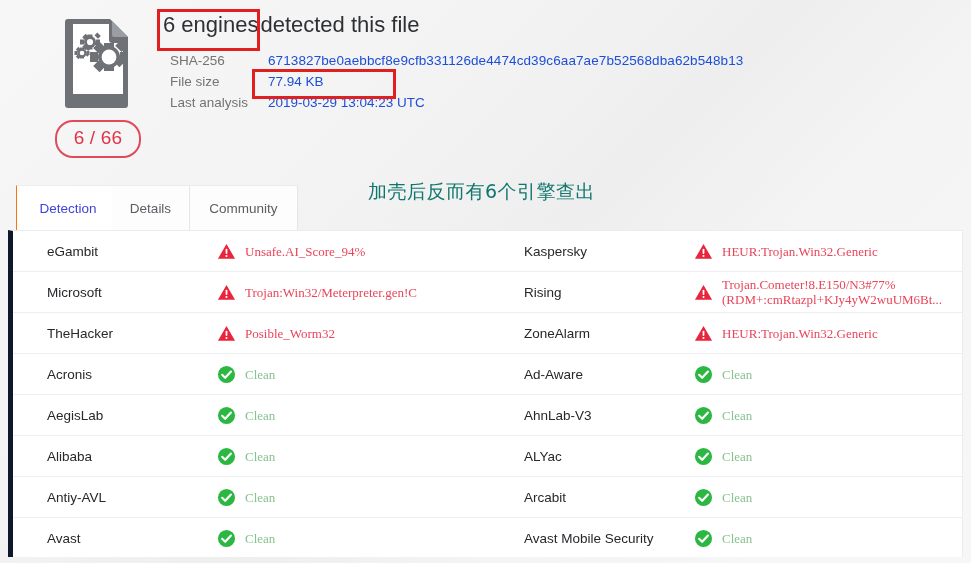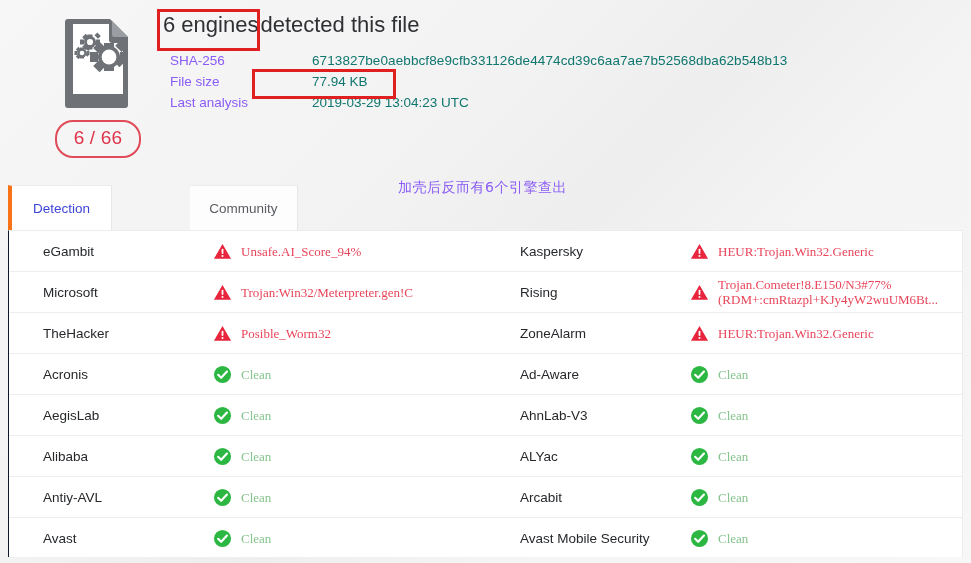--- a/index.html
+++ b/index.html
@@ -99,36 +99,35 @@
     font-size: 13.5px;
   }
   .meta-row {
     height: 21px;
     line-height: 21px;
     white-space: nowrap;
   }
   .meta-label {
     display: inline-block;
     width: 98px;
-    color: #8b5cf6;
+    color: #737373;
   }
   .meta-value {
     display: inline-block;
-    color: #0f766e;
-    margin-left: 44px;
+    color: #1d4ed8;
   }
   .meta-value.hash { letter-spacing: .1px; }
 
   
   #cn-note {
     position: absolute;
-    left: 398px;
+    left: 368px;
     top: 179px;
-    font-size: 14px;
-    color: #8b5cf6;
+    font-size: 19px;
+    color: #0f766e;
     font-family: "DejaVu Sans", "Liberation Sans", sans-serif;
     white-space: nowrap;
     letter-spacing: .5px;
   }
 
   
   #detection-card {
     position: absolute;
     left: 8px;
     top: 185px;
@@ -153,37 +152,37 @@
     border-top: 1px solid #ececec;
     color: #5a5d62;
     box-sizing: border-box;
     cursor: pointer;
   }
   .tab.active {
     background: #ffffff;
     color: #3d44d8;
     border-top: 1px solid #ececec;
   }
-  #tab-0 { left: 0;    width: 104px; border-left: 4px solid #f97316; }
+  #tab-0 { left: 8px;    width: 104px; border-left: 1px solid #f97316; }
   #tab-1 { left: 104px; width: 78px; }
   #tab-2 { left: 182px; width: 108px; }
 
   #tabbar-filler {
     position: absolute;
     left: 290px;
     top: 0;
     right: 0;
     height: 45px;
     background: transparent;
   }
 
   #table-wrap {
     position: relative;
     background: #ffffff;
-    border-left: 1px solid #0f172a;
+    border-left: 5px solid #0f172a;
     border-right: 1px solid #ececec;
     border-top: 1px solid #ececec;
     height: 327px;
     overflow: hidden;
     box-sizing: border-box;
   }
 
   .det-table {
     width: 100%;
     border-collapse: collapse;
@@ -286,20 +285,21 @@
   <div class="anno-box" id="anno-engines"></div>
   <div class="anno-box" id="anno-filename"></div>
 </div>
 
 <div id="cn-note">加壳后反而有6个引擎查出</div>
 
 <div id="detection-card">
 
   <div id="tabbar">
     <div class="tab active" id="tab-0">Detection</div>
+    <div class="tab" id="tab-1">Details</div>
     <div class="tab" id="tab-2">Community</div>
     <div id="tabbar-filler"></div>
   </div>
 
   <div id="table-wrap">
     <table class="det-table">
       <tbody id="det-body">
           <tr>
             <td class="col-name">
               <div class="eng-name">eGambit</div>

